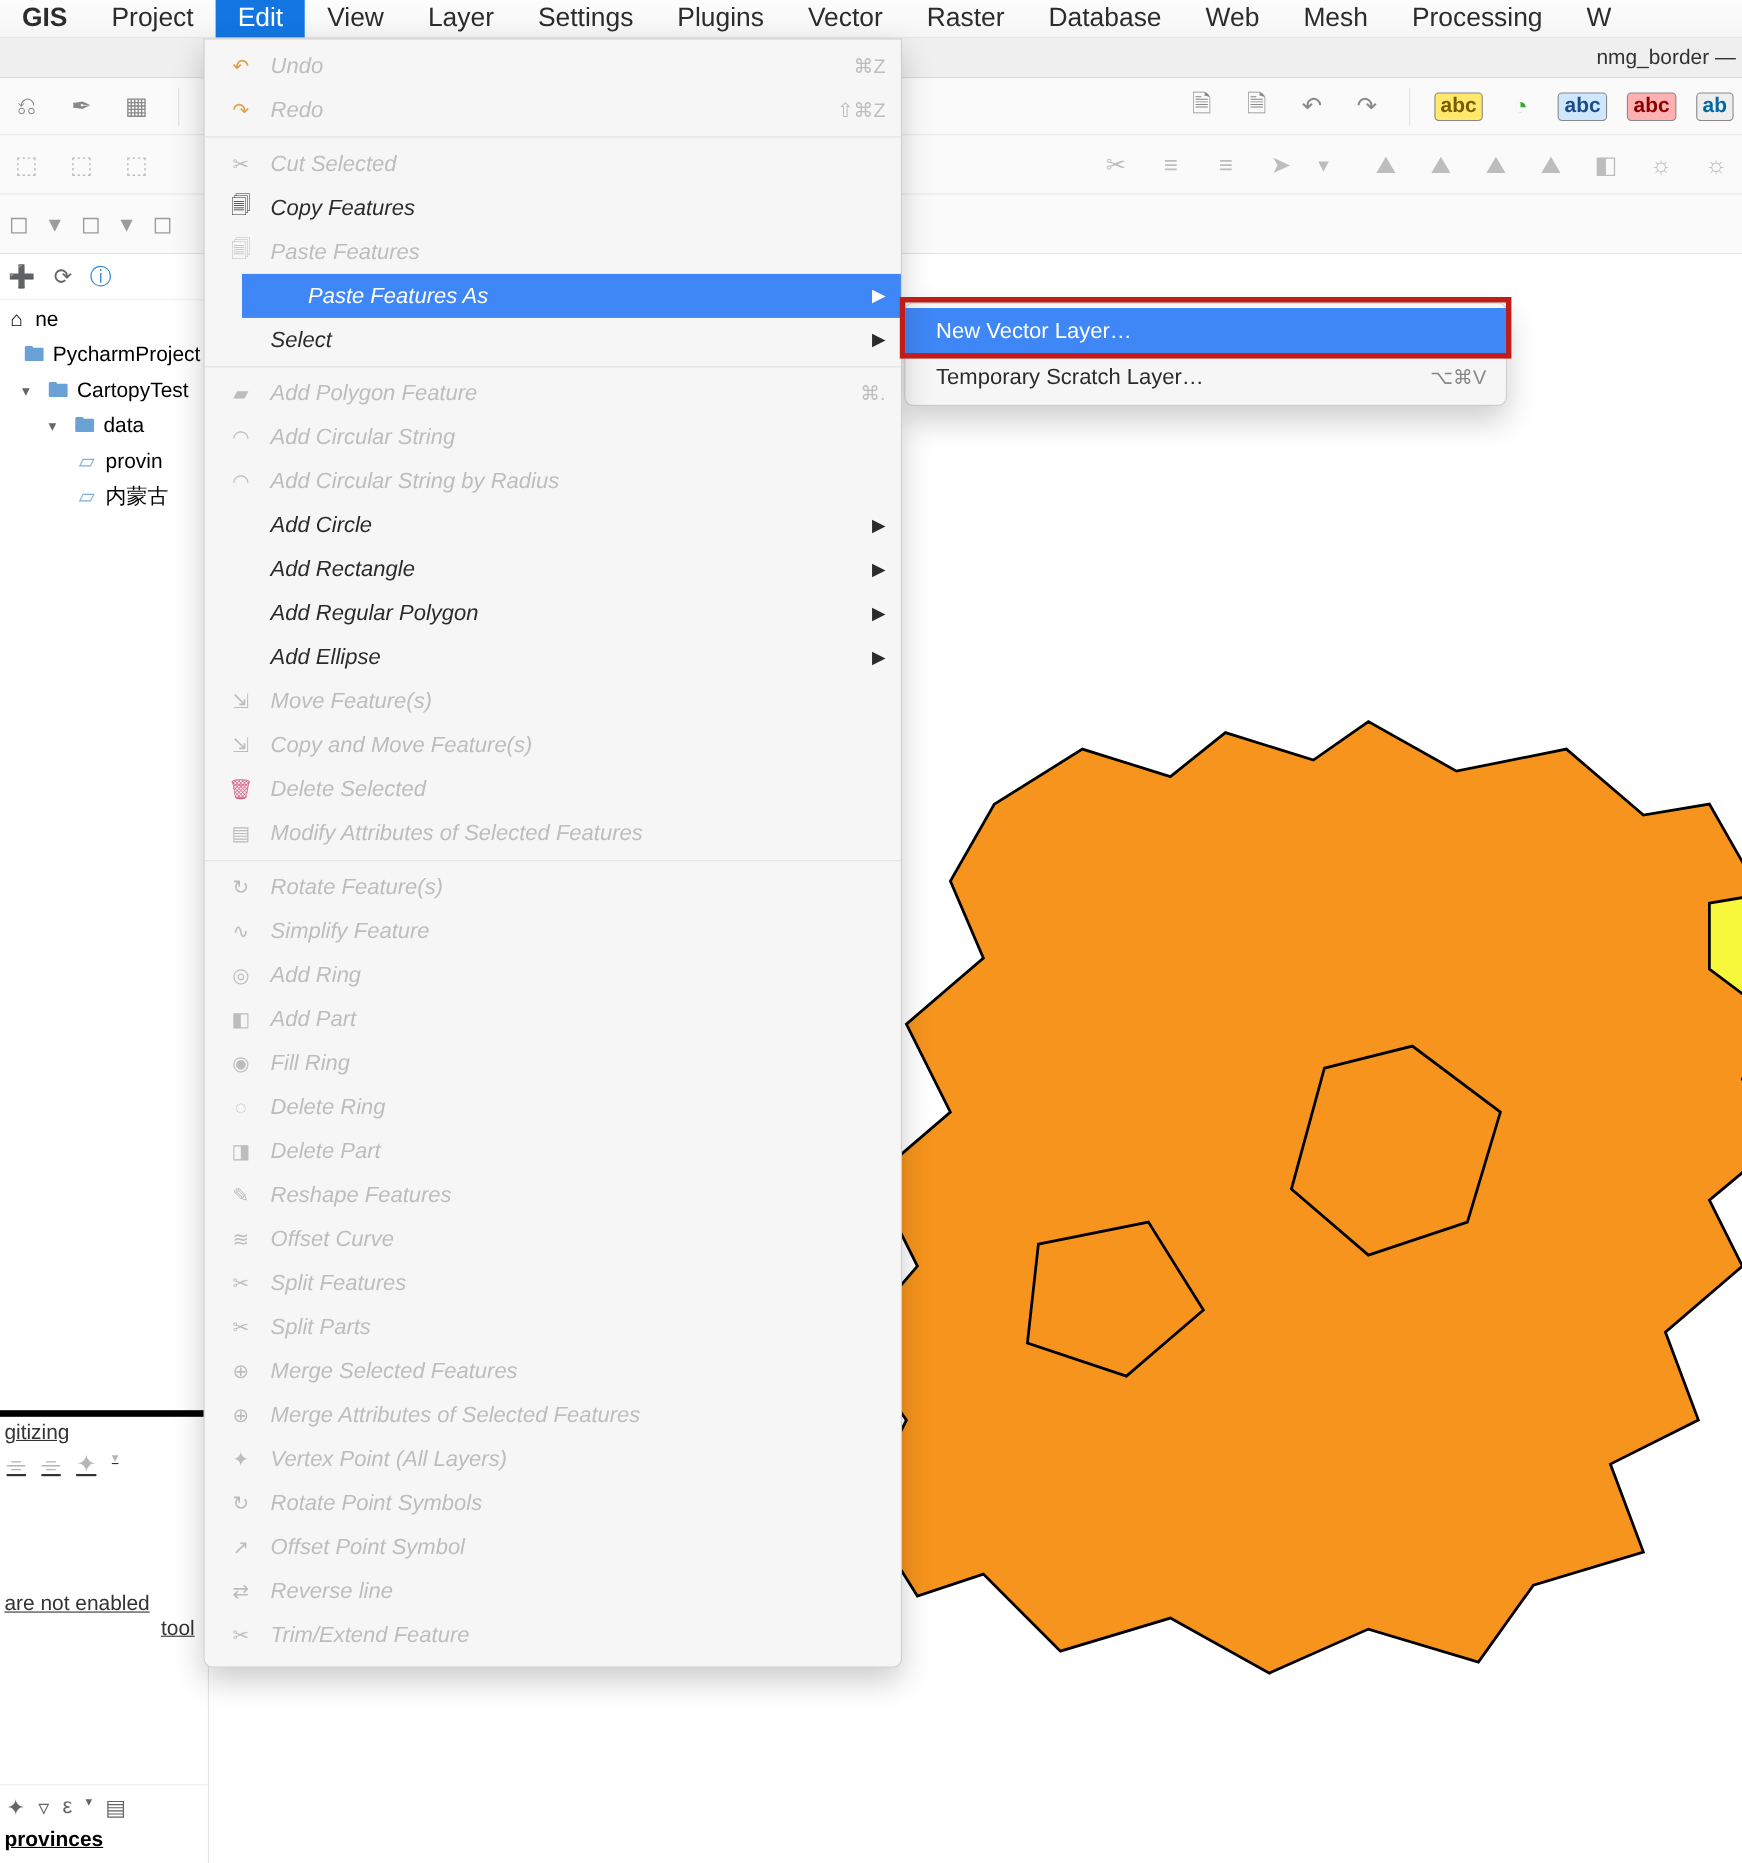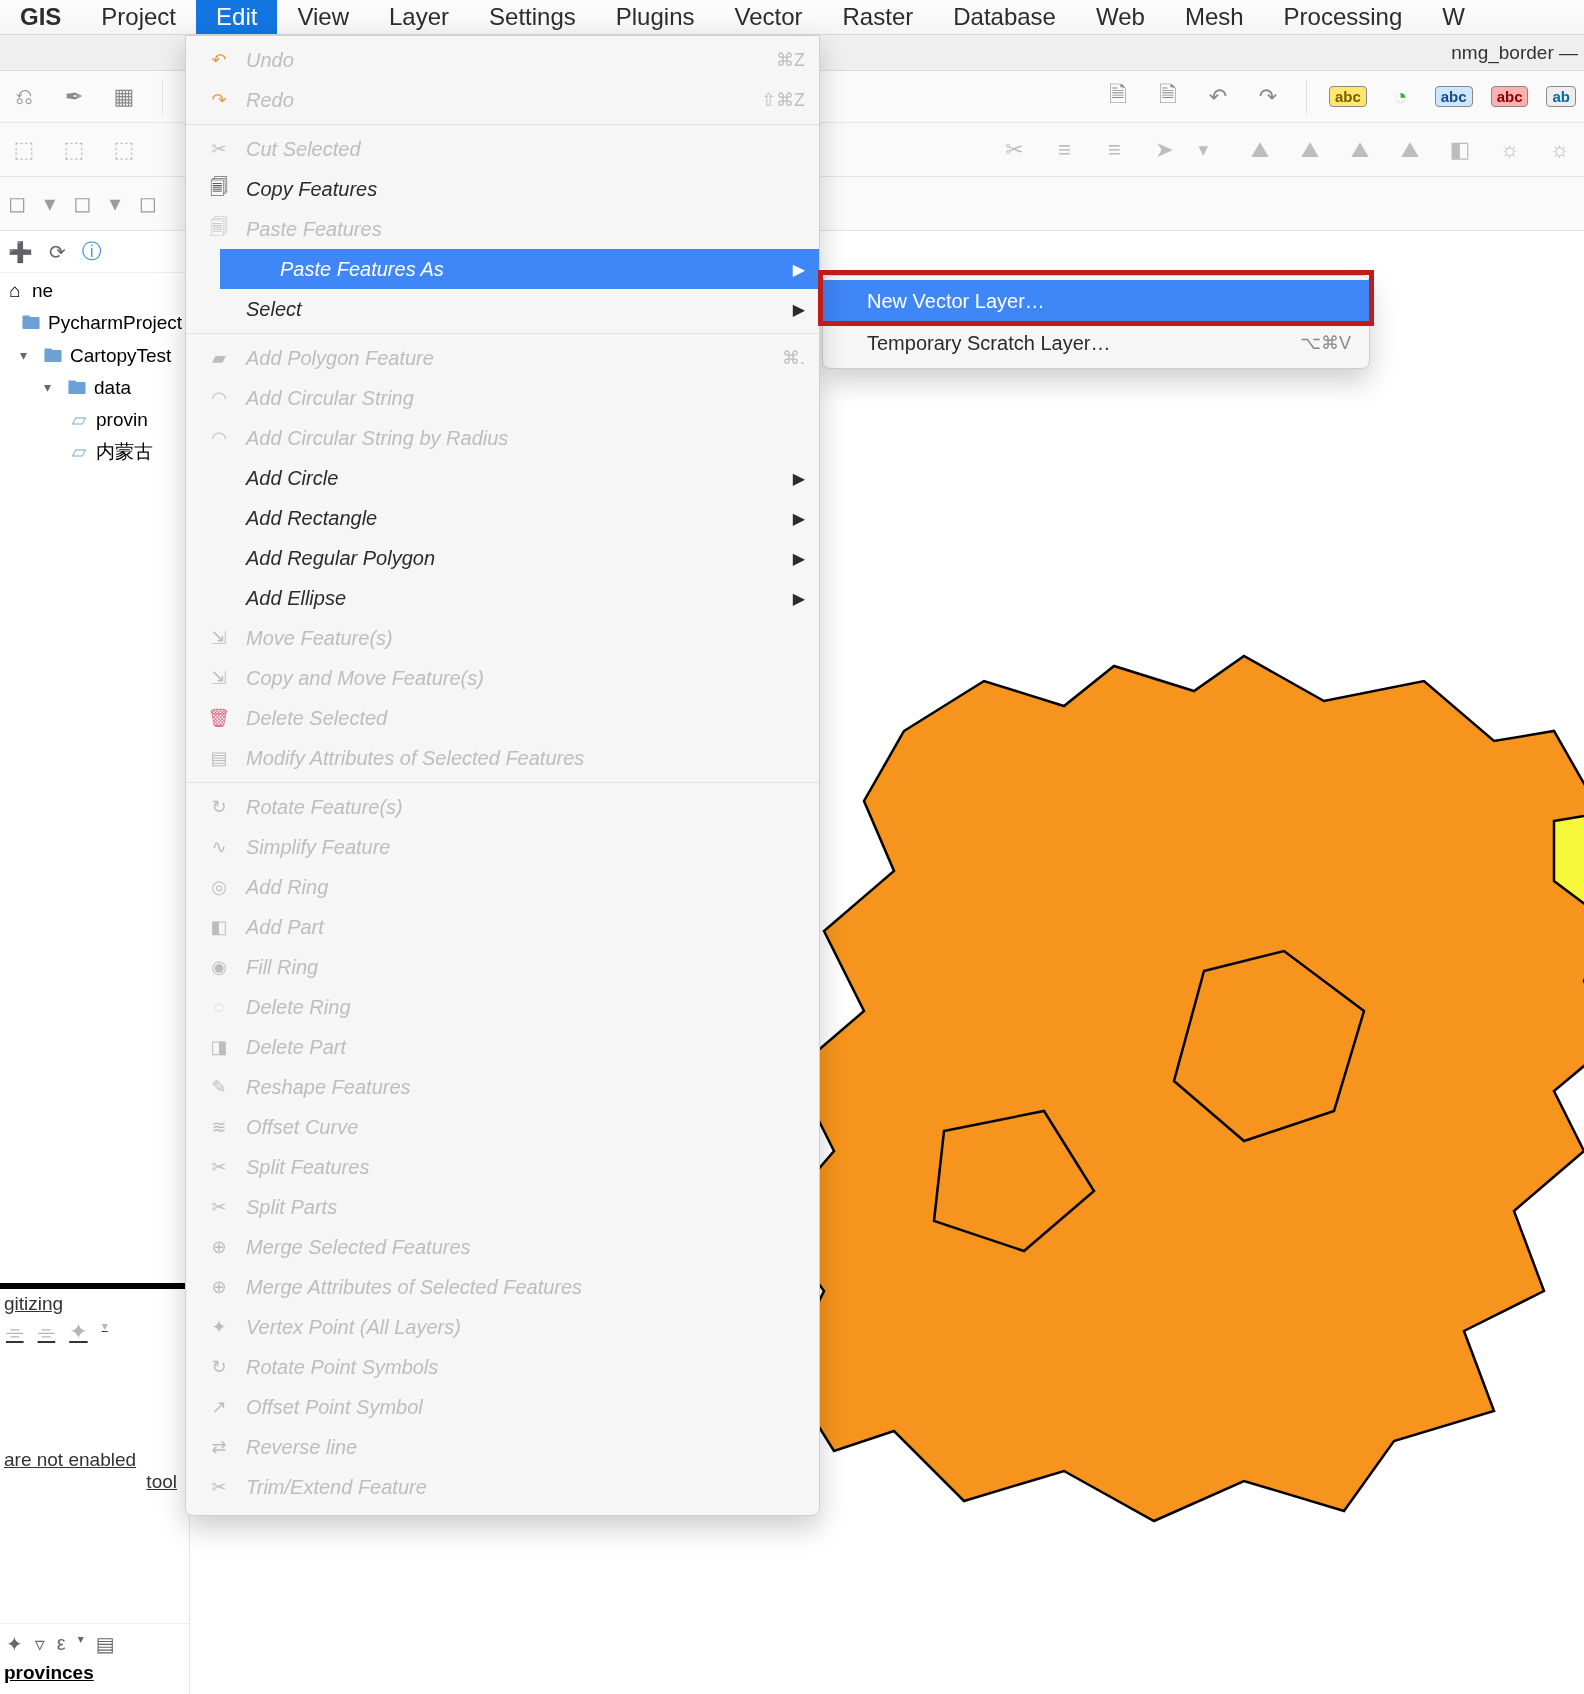--- a/index.html
+++ b/index.html
@@ -63,21 +63,21 @@
     width: 32px; height: 32px;
     display: flex; align-items: center; justify-content: center;
     font-size: 22px;
     color: #8a8a8a;
   }
   .toolbar .sep { width: 1px; height: 34px; background: #e0e0e0; margin: 0 4px; }
   .toolbar .label-badge {
     border: 1px solid #888;
     border-radius: 4px;
     padding: 1px 5px;
-    font-size: 15px;
+    font-size: 19px;
     font-weight: 700;
   }
 
   
   .toolbar2 {
     height: 54px;
     border-bottom: 1px solid #e4e4e4;
     display: flex;
     align-items: center;
     gap: 18px;
@@ -182,21 +182,21 @@
     width: 548px;
     background:#f6f6f6;
     border:1px solid #cfcfcf;
     border-radius: 8px;
     box-shadow: 0 12px 28px rgba(0,0,0,0.20);
     z-index: 99;
     font-size:20px;
     padding: 4px 0;
   }
   .submenu .mi {
-    display:flex;align-items:center;height:42px;padding:0 18px 0 44px;gap:14px;
+    display:flex;align-items:center;height:42px;padding:0 18px 0 28px;gap:14px;
     color:#2b2b2b;
   }
   .submenu .mi.highlight { background:#3f86f6;color:#fff;}
   .submenu .mi .lbl { flex:1; }
   .submenu .mi .sc { color:#888;font-size:18px;}
 
   
   .red-box {
     position:absolute;
     border:5px solid #bf1d17;

